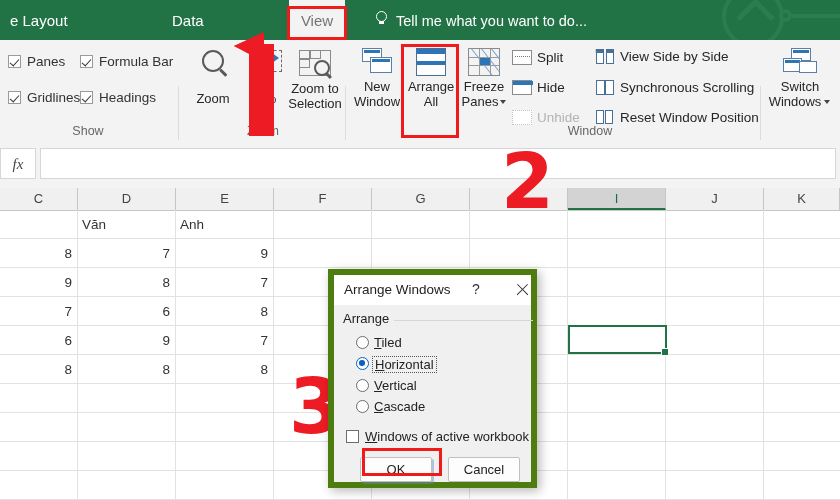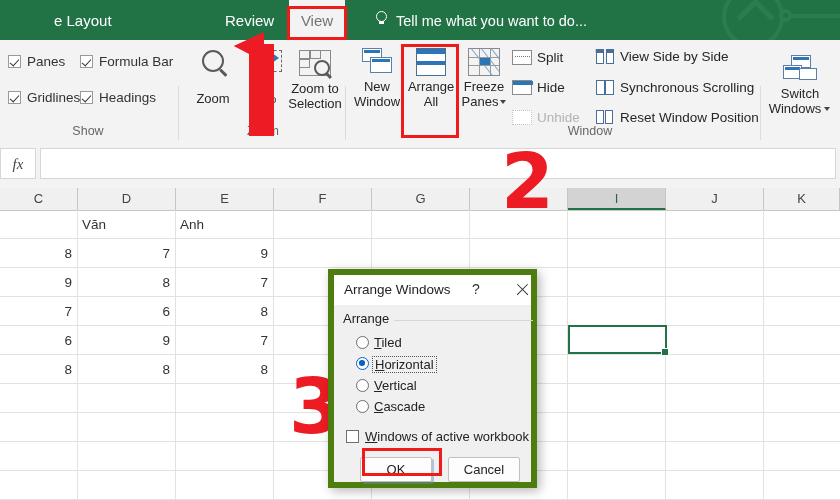--- a/index.html
+++ b/index.html
@@ -208,22 +208,22 @@
 <body>
 
 <div id="app">
 
   <div class="tabstrip">
     <div class="logo-circle"></div>
     <div class="logo-arrow"></div>
     <div class="logo-line"></div>
     <div class="logo-dot"></div>
 
-    <div class="tab" style="left:0px;margin-left:44px;"><span>e Layout</span></div>
-    <div class="tab" style="left:215px;"><span>Review</span></div>
+    <div class="tab" style="left:0px;"><span>e Layout</span></div>
+    <div class="tab" style="left:162px;"><span>Data</span></div>
     <div class="tab active" style="left:289px;width:56px;text-align:center;padding:0;"><span>View</span></div>
 
     <div class="tellme" style="left:376px;padding-left:20px;">
       <span class="bulb">
           <span class="b-top"></span>
           <span class="b-bot"></span>
         </span>
       <span>Tell me what you want to do...</span>
     </div>
   </div>
@@ -356,21 +356,21 @@
       <span class="sl">Synchronous Scrolling</span>
     </div>
     <div class="smcmd" style="left:595px;top:70px;">
       <span class="resetico">
         <span class="p3" style="left:0;"></span>
         <span class="p3" style="left:9px;"></span>
       </span>
       <span class="sl">Reset Window Position</span>
     </div>
 
-    <div class="bigbtn" style="left:766px;top:13px;width:68px;height:84px;">
+    <div class="bigbtn" style="left:766px;top:6px;width:68px;height:84px;">
       <span class="switchico" style="left:17px;top:2px;">
         <span class="sw" style="left:8px;top:0;width:20px;height:13px;"></span>
         <span class="swc" style="left:9.6px;top:1.6px;width:16.8px;height:3px;"></span>
         <span class="sw" style="left:0;top:10px;width:19px;height:14px;"></span>
         <span class="swc" style="left:1.6px;top:11.6px;width:15.8px;height:3px;"></span>
         <span class="sw" style="left:16px;top:13px;width:18px;height:12px;"></span>
       </span>
       <span class="lbl" style="top:34px;">Switch</span>
       <span class="lbl" style="top:49px;left:-5px;">Windows</span>
       <span class="caret" style="left:58px;top:54px;"></span>

